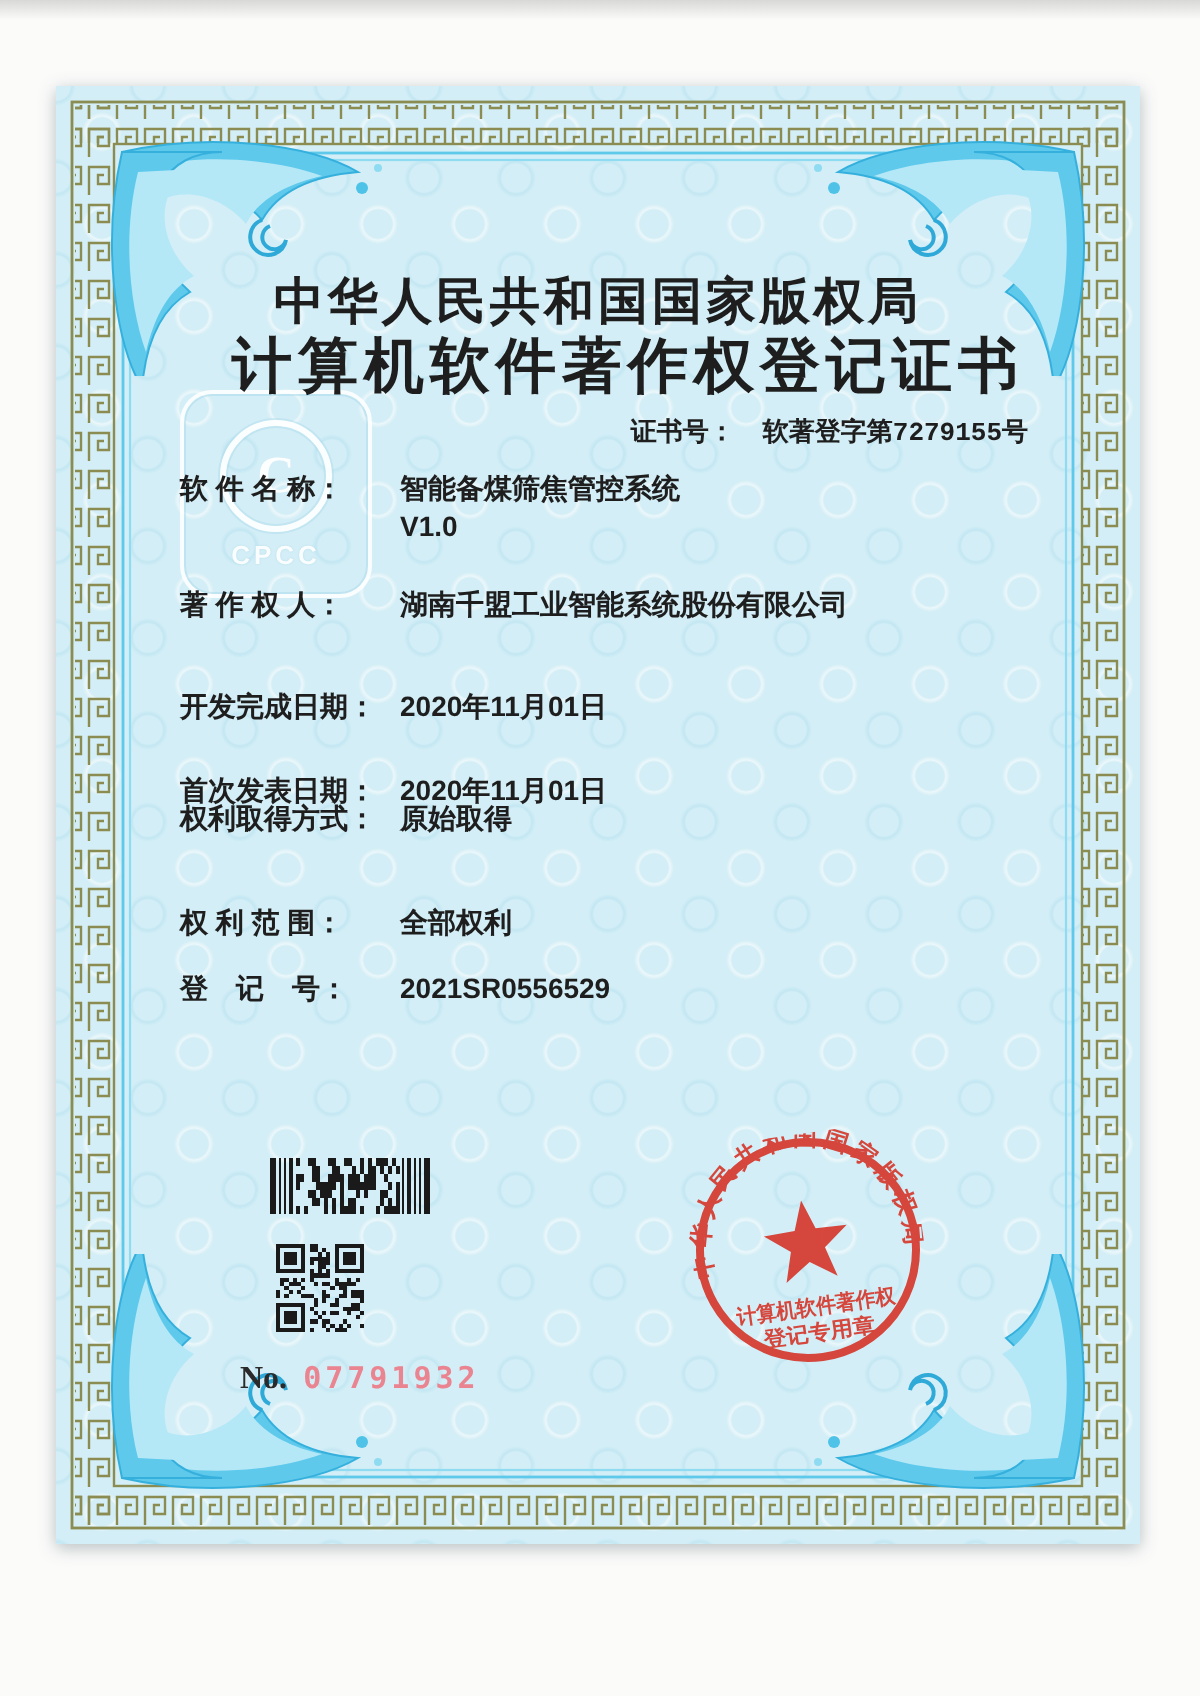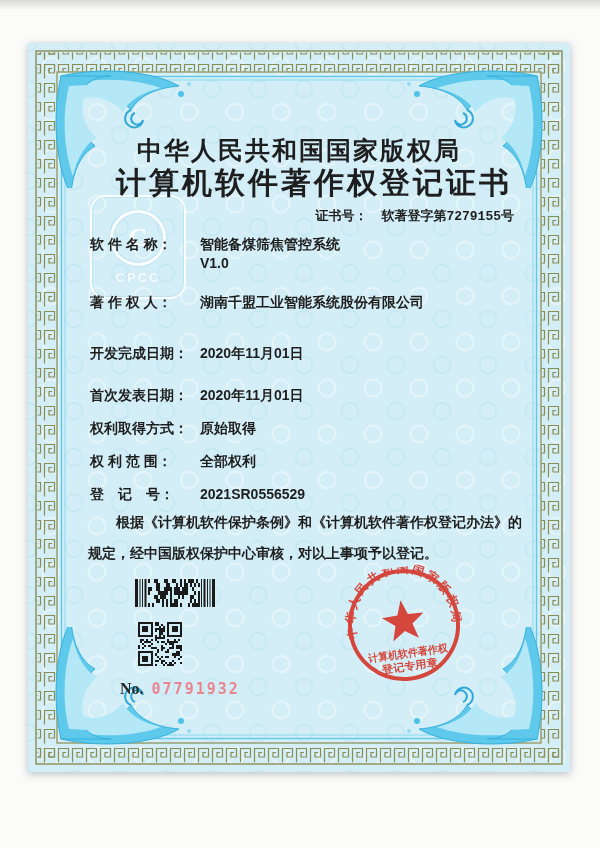--- a/index.html
+++ b/index.html
@@ -51,21 +51,21 @@
     font-size:30px;font-weight:bold;letter-spacing:3px;margin-left:15px;}
   .certno{position:absolute;top:164px;right:56px;font-size:13px;font-weight:bold;
     font-family:Liberation Mono, monospace;}
   .certno .gap{display:inline-block;width:14px;}
   .row{position:absolute;left:62px;height:20px;white-space:nowrap;
     font-family:"Liberation Sans",sans-serif;font-size:14px;font-weight:bold;}
   .row .lbl{display:inline-block;}
   .row .val{position:absolute;left:110px;white-space:nowrap;}
   .r0{top:193px}.r0b{top:212px;left:172px;position:absolute;
       font-family:Liberation Sans, sans-serif;font-size:14px;font-weight:bold;}
-  .r1{top:251px}.r2{top:302px}.r3{top:344px}.r4{top:377px}.r5{top:410px}.r6{top:443px}
+  .r1{top:251px}.r2{top:302px}.r3{top:344px}.r4{top:358px}.r5{top:410px}.r6{top:443px}
   .statement{position:absolute;left:60px;top:464px;width:430px;
     font-family:"Liberation Sans",sans-serif;font-size:14px;font-weight:bold;
     line-height:31px;color:#1e1e1e;}
   .statement .l1{padding-left:2em;white-space:nowrap;}
   .statement .l2{white-space:nowrap;}
   
   .barcode{position:absolute;left:107px;top:536px;}
   .qrcode{position:absolute;left:110px;top:579px;}
   .serial{position:absolute;left:92px;top:637px;font-size:16px;color:#2a2a2a;font-weight:bold;}
   .serial .digits{font-family:"DejaVu Sans Mono",monospace;font-size:15px;
@@ -179,24 +179,20 @@
     </div>
     <div class="row r5">
       <span class="lbl">权 利 范 围：</span>
       <span class="val">全部权利</span>
     </div>
     <div class="row r6">
       <span class="lbl">登　记　号：</span>
       <span class="val">2021SR0556529</span>
     </div>
 
-    <div class="statement">
-      <div class="l1">根据《计算机软件保护条例》和《计算机软件著作权登记办法》的</div>
-      <div class="l2">规定，经中国版权保护中心审核，对以上事项予以登记。</div>
-    </div>
 
     <svg class="barcode" id="barcode-svg" width="86" height="28">
         <rect x="0" y="0" width="3" height="28" fill="#1a1a1a"></rect>
         <rect x="4.5" y="0" width="1" height="28" fill="#1a1a1a"></rect>
         <rect x="7" y="0" width="1" height="28" fill="#1a1a1a"></rect>
         <rect x="9.5" y="0" width="2" height="28" fill="#1a1a1a"></rect>
         <rect x="13" y="0" width="2" height="4" fill="#1a1a1a"></rect>
         <rect x="13" y="8" width="2" height="4" fill="#1a1a1a"></rect>
         <rect x="13" y="12" width="2" height="4" fill="#1a1a1a"></rect>
         <rect x="13" y="24" width="2" height="4" fill="#1a1a1a"></rect>

